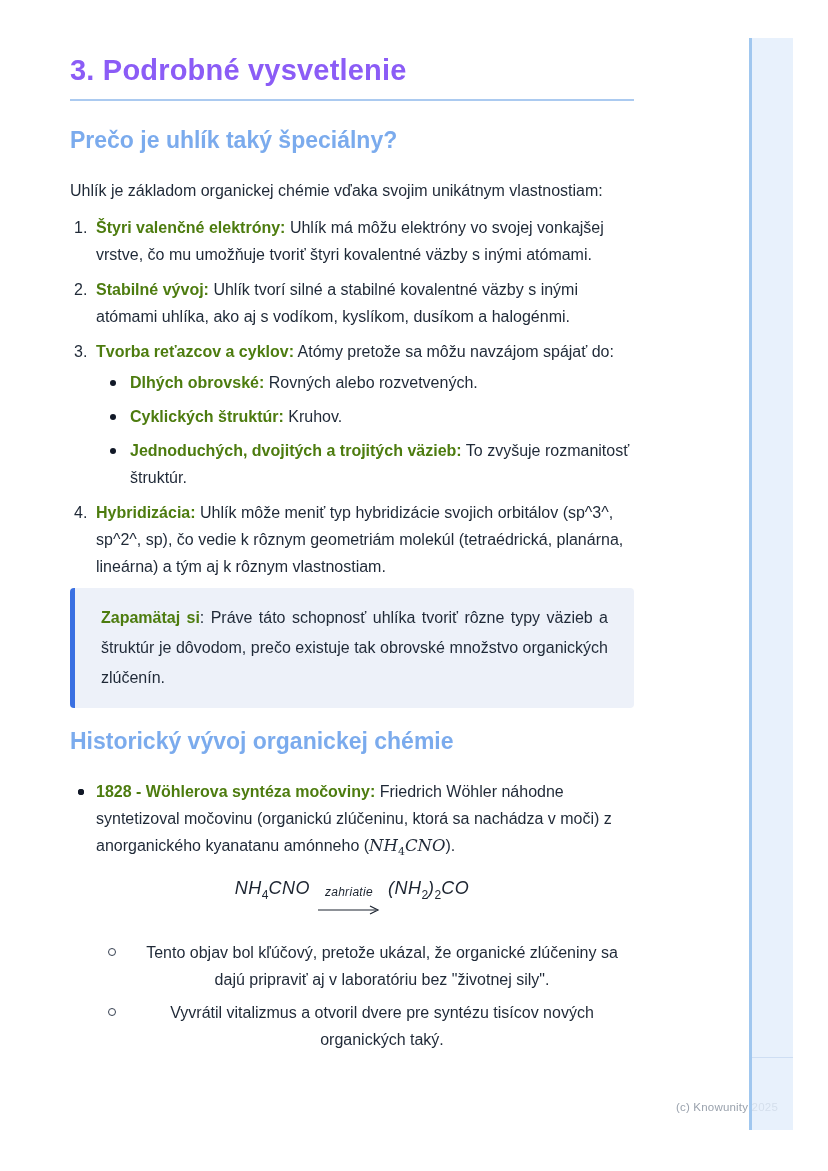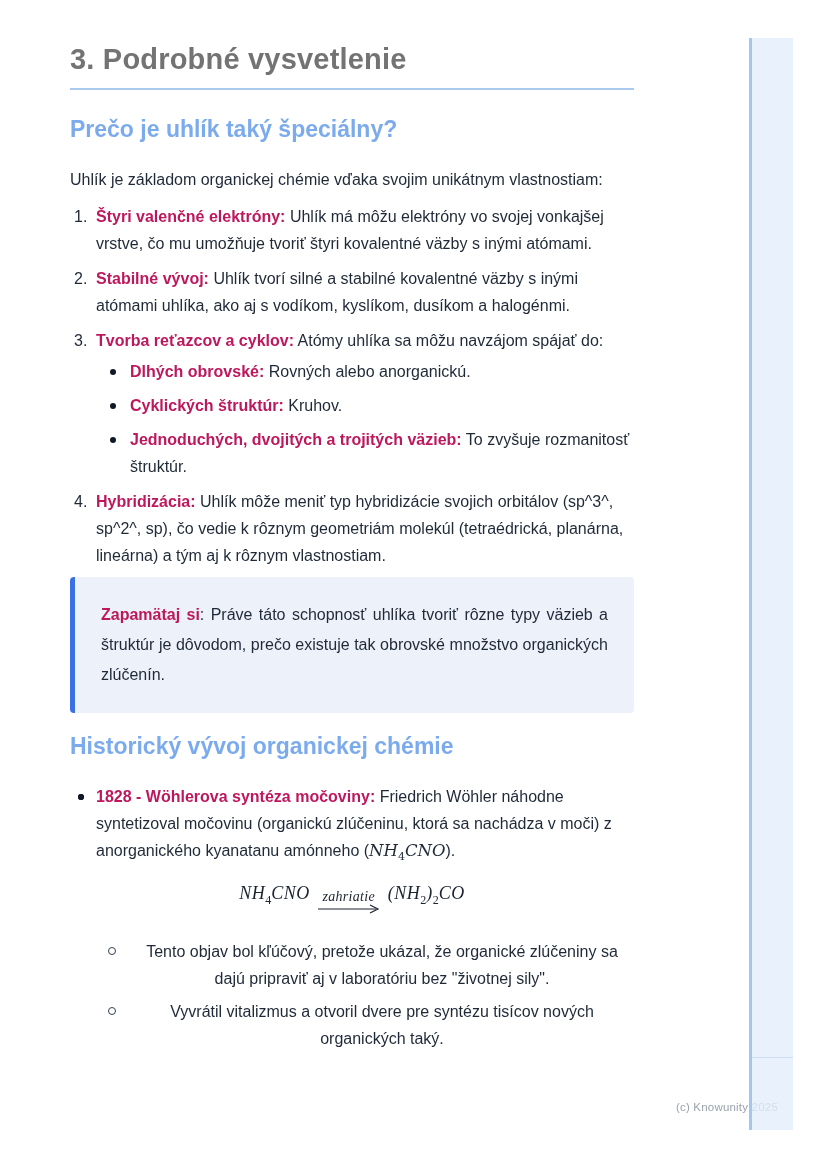--- a/index.html
+++ b/index.html
@@ -7,30 +7,30 @@
     position:relative;
     width:828px;height:1171px;
     background:#ffffff;
     font-family:"Liberation Sans",sans-serif;
     color:#1f2937;
     overflow:hidden;
   }
   .content{padding:42px 194px 0 70px;width:564px;}
   h1.doc-title{
     font-size:29px;line-height:34px;font-weight:700;
-    color:#737373;margin:0 0 12px 0;letter-spacing:0.2px;
+    color:#8b5cf6;margin:11px 0 12px 0;letter-spacing:0.2px;
   }
   .title-rule{height:2px;background:#abcaf0;border:none;margin:0 0 24px 0;}
   h2.sec{
     font-size:23px;line-height:30px;font-weight:700;
     color:#7babed;margin:4px 0 22px 0;
   }
   .body-text{font-size:16px;line-height:27px;color:#1f2937;}
   p.intro{margin:6px 0 10px 0;}
-  b{font-weight:700;color:#be185d;}
+  b{font-weight:700;color:#4d7c0f;}
 
   
   .oli{position:relative;padding-left:26px;margin-bottom:8px;}
   .omark{position:absolute;left:4px;top:0;}
   
   .nested{margin-top:4px;}
   .sli{position:relative;padding-left:34px;margin-bottom:7px;}
   .bdot{position:absolute;left:14px;top:11px;width:6px;height:6px;border-radius:50%;background:#111827;}
   
   .hli{position:relative;padding-left:26px;margin-bottom:8px;}
@@ -38,37 +38,37 @@
   
   .cli{position:relative;padding-left:60px;margin-bottom:6px;text-align:center;}
   .cdot{position:absolute;left:38px;top:9px;width:6px;height:6px;border-radius:50%;border:1.6px solid #374151;background:transparent;}
 
   
   .callout{
     margin:8px 0 18px 0;
     background:#edf1f9;
     border-left:5px solid #3a70e2;
     border-radius:4px;
-    padding:23px 26px;
+    padding:15px 26px;
     font-size:16px;line-height:30px;
     text-align:justify;
   }
 
   
   .formula{
     text-align:center;
     margin:16px 0 24px 0;
-    font-family:Liberation Serif, serif;
+    font-family:Liberation Sans, sans-serif;
     font-size:18px;color:#1c2430;
     white-space:nowrap;
   }
   .mi{font-style:italic;letter-spacing:0.5px;}
   sub.msub{font-size:12px;font-style:normal;line-height:0;}
   .rxn-arrow{display:inline-flex;flex-direction:column;align-items:center;vertical-align:-2px;margin:0 8px;}
-  .rxn-label{font-size:14px;font-style:italic;line-height:12px;margin-bottom:1px;letter-spacing:0.3px;}
+  .rxn-label{font-size:12px;font-style:italic;line-height:12px;margin-bottom:7px;letter-spacing:0.3px;}
   .mi-inline{font-family:"DejaVu Serif",serif;font-style:italic;font-size:16.5px;}
   sub.msub-inline{font-family:"DejaVu Serif",serif;font-size:11px;line-height:0;}
 
   
   .footer{
     position:absolute;top:1101px;right:50px;
     font-size:11.5px;color:#9aa2ad;letter-spacing:0.2px;margin-left:10px;
   }
 
   
@@ -100,25 +100,25 @@
         <span><b>Štyri valenčné elektróny:</b> <span>Uhlík má môžu elektróny vo svojej vonkajšej vrstve, čo mu umožňuje tvoriť štyri kovalentné väzby s inými atómami.</span></span>
       </div>
 
       <div class="oli">
         <span class="omark">2.</span>
         <span><b>Stabilné vývoj:</b> <span>Uhlík tvorí silné a stabilné kovalentné väzby s inými atómami uhlíka, ako aj s vodíkom, kyslíkom, dusíkom a halogénmi.</span></span>
       </div>
 
       <div class="oli">
         <span class="omark">3.</span>
-        <span><b>Tvorba reťazcov a cyklov:</b> <span>Atómy uhlíka sa môžu navzájom spájať do:</span></span>
+        <span><b>Tvorba reťazcov a cyklov:</b> <span>Atómy pretože sa môžu navzájom spájať do:</span></span>
         <div class="nested">
           <div class="sli">
             <span class="bdot"></span>
-            <span><b>Dlhých obrovské:</b> <span>Rovných alebo anorganickú.</span></span>
+            <span><b>Dlhých obrovské:</b> <span>Rovných alebo rozvetvených.</span></span>
           </div>
           <div class="sli">
             <span class="bdot"></span>
             <span><b>Cyklických štruktúr:</b> <span>Kruhov.</span></span>
           </div>
           <div class="sli">
             <span class="bdot"></span>
             <span><b>Jednoduchých, dvojitých a trojitých väzieb:</b> <span>To zvyšuje rozmanitosť štruktúr.</span></span>
           </div>
         </div>

